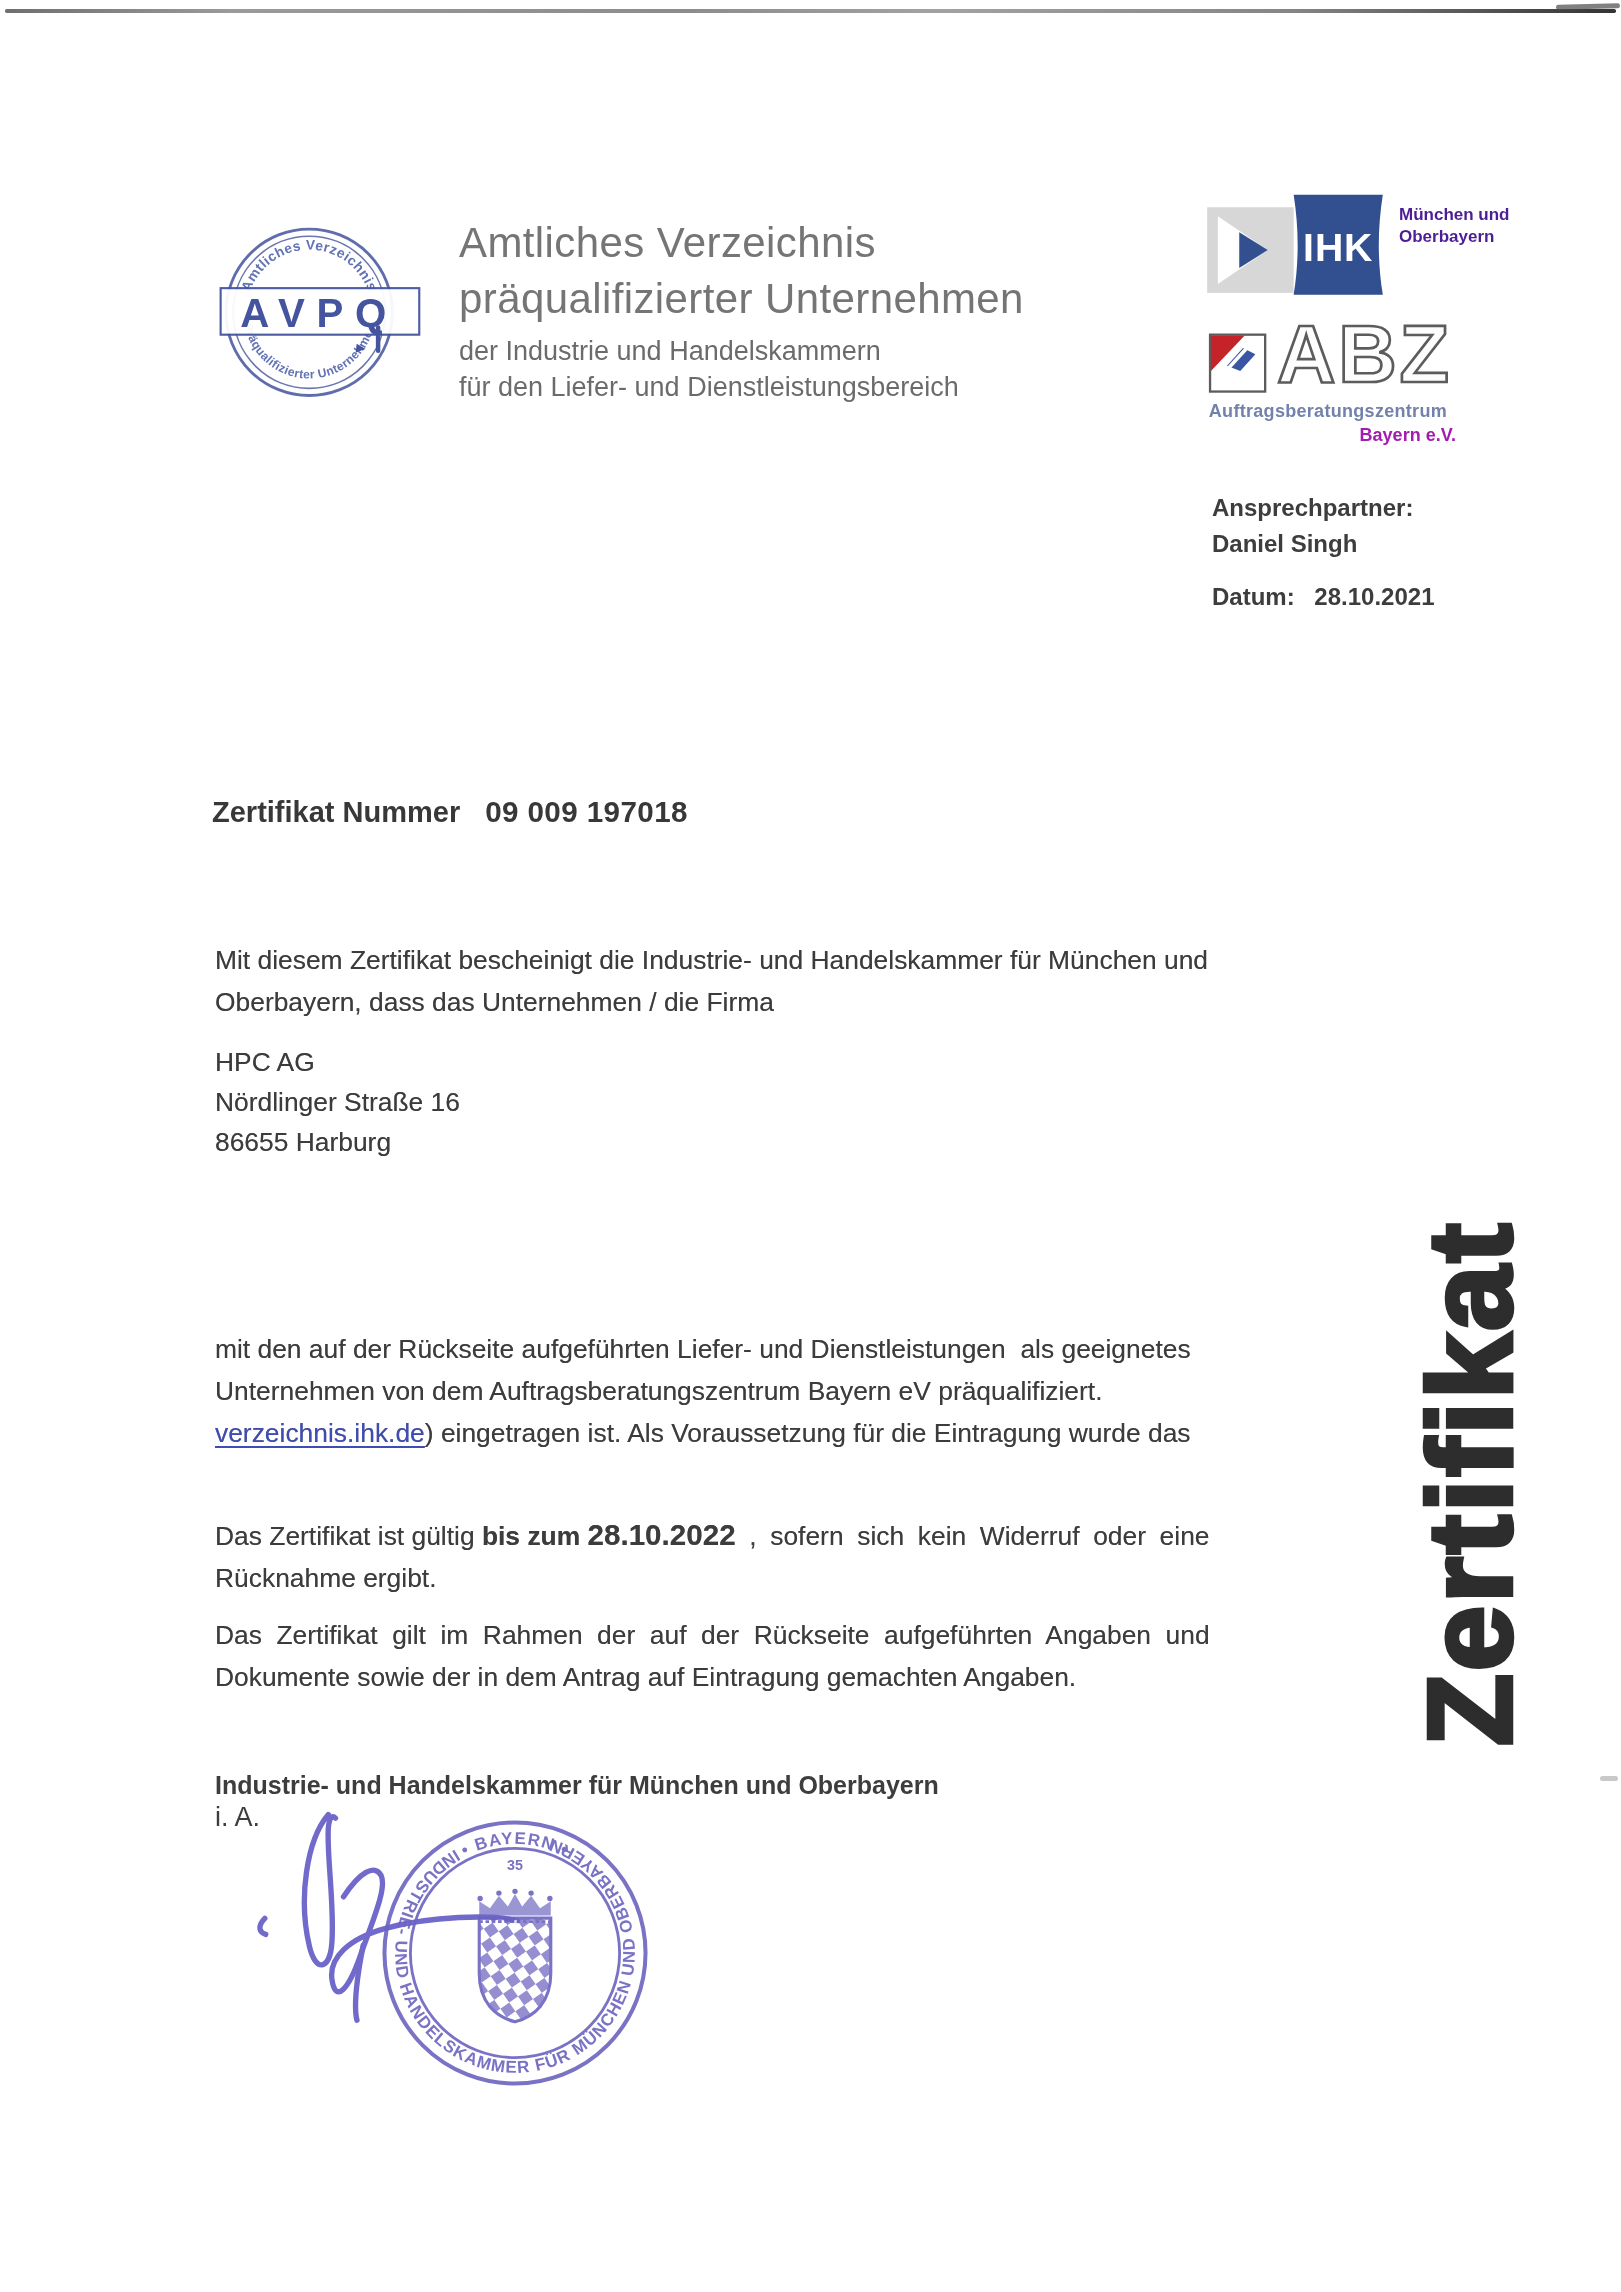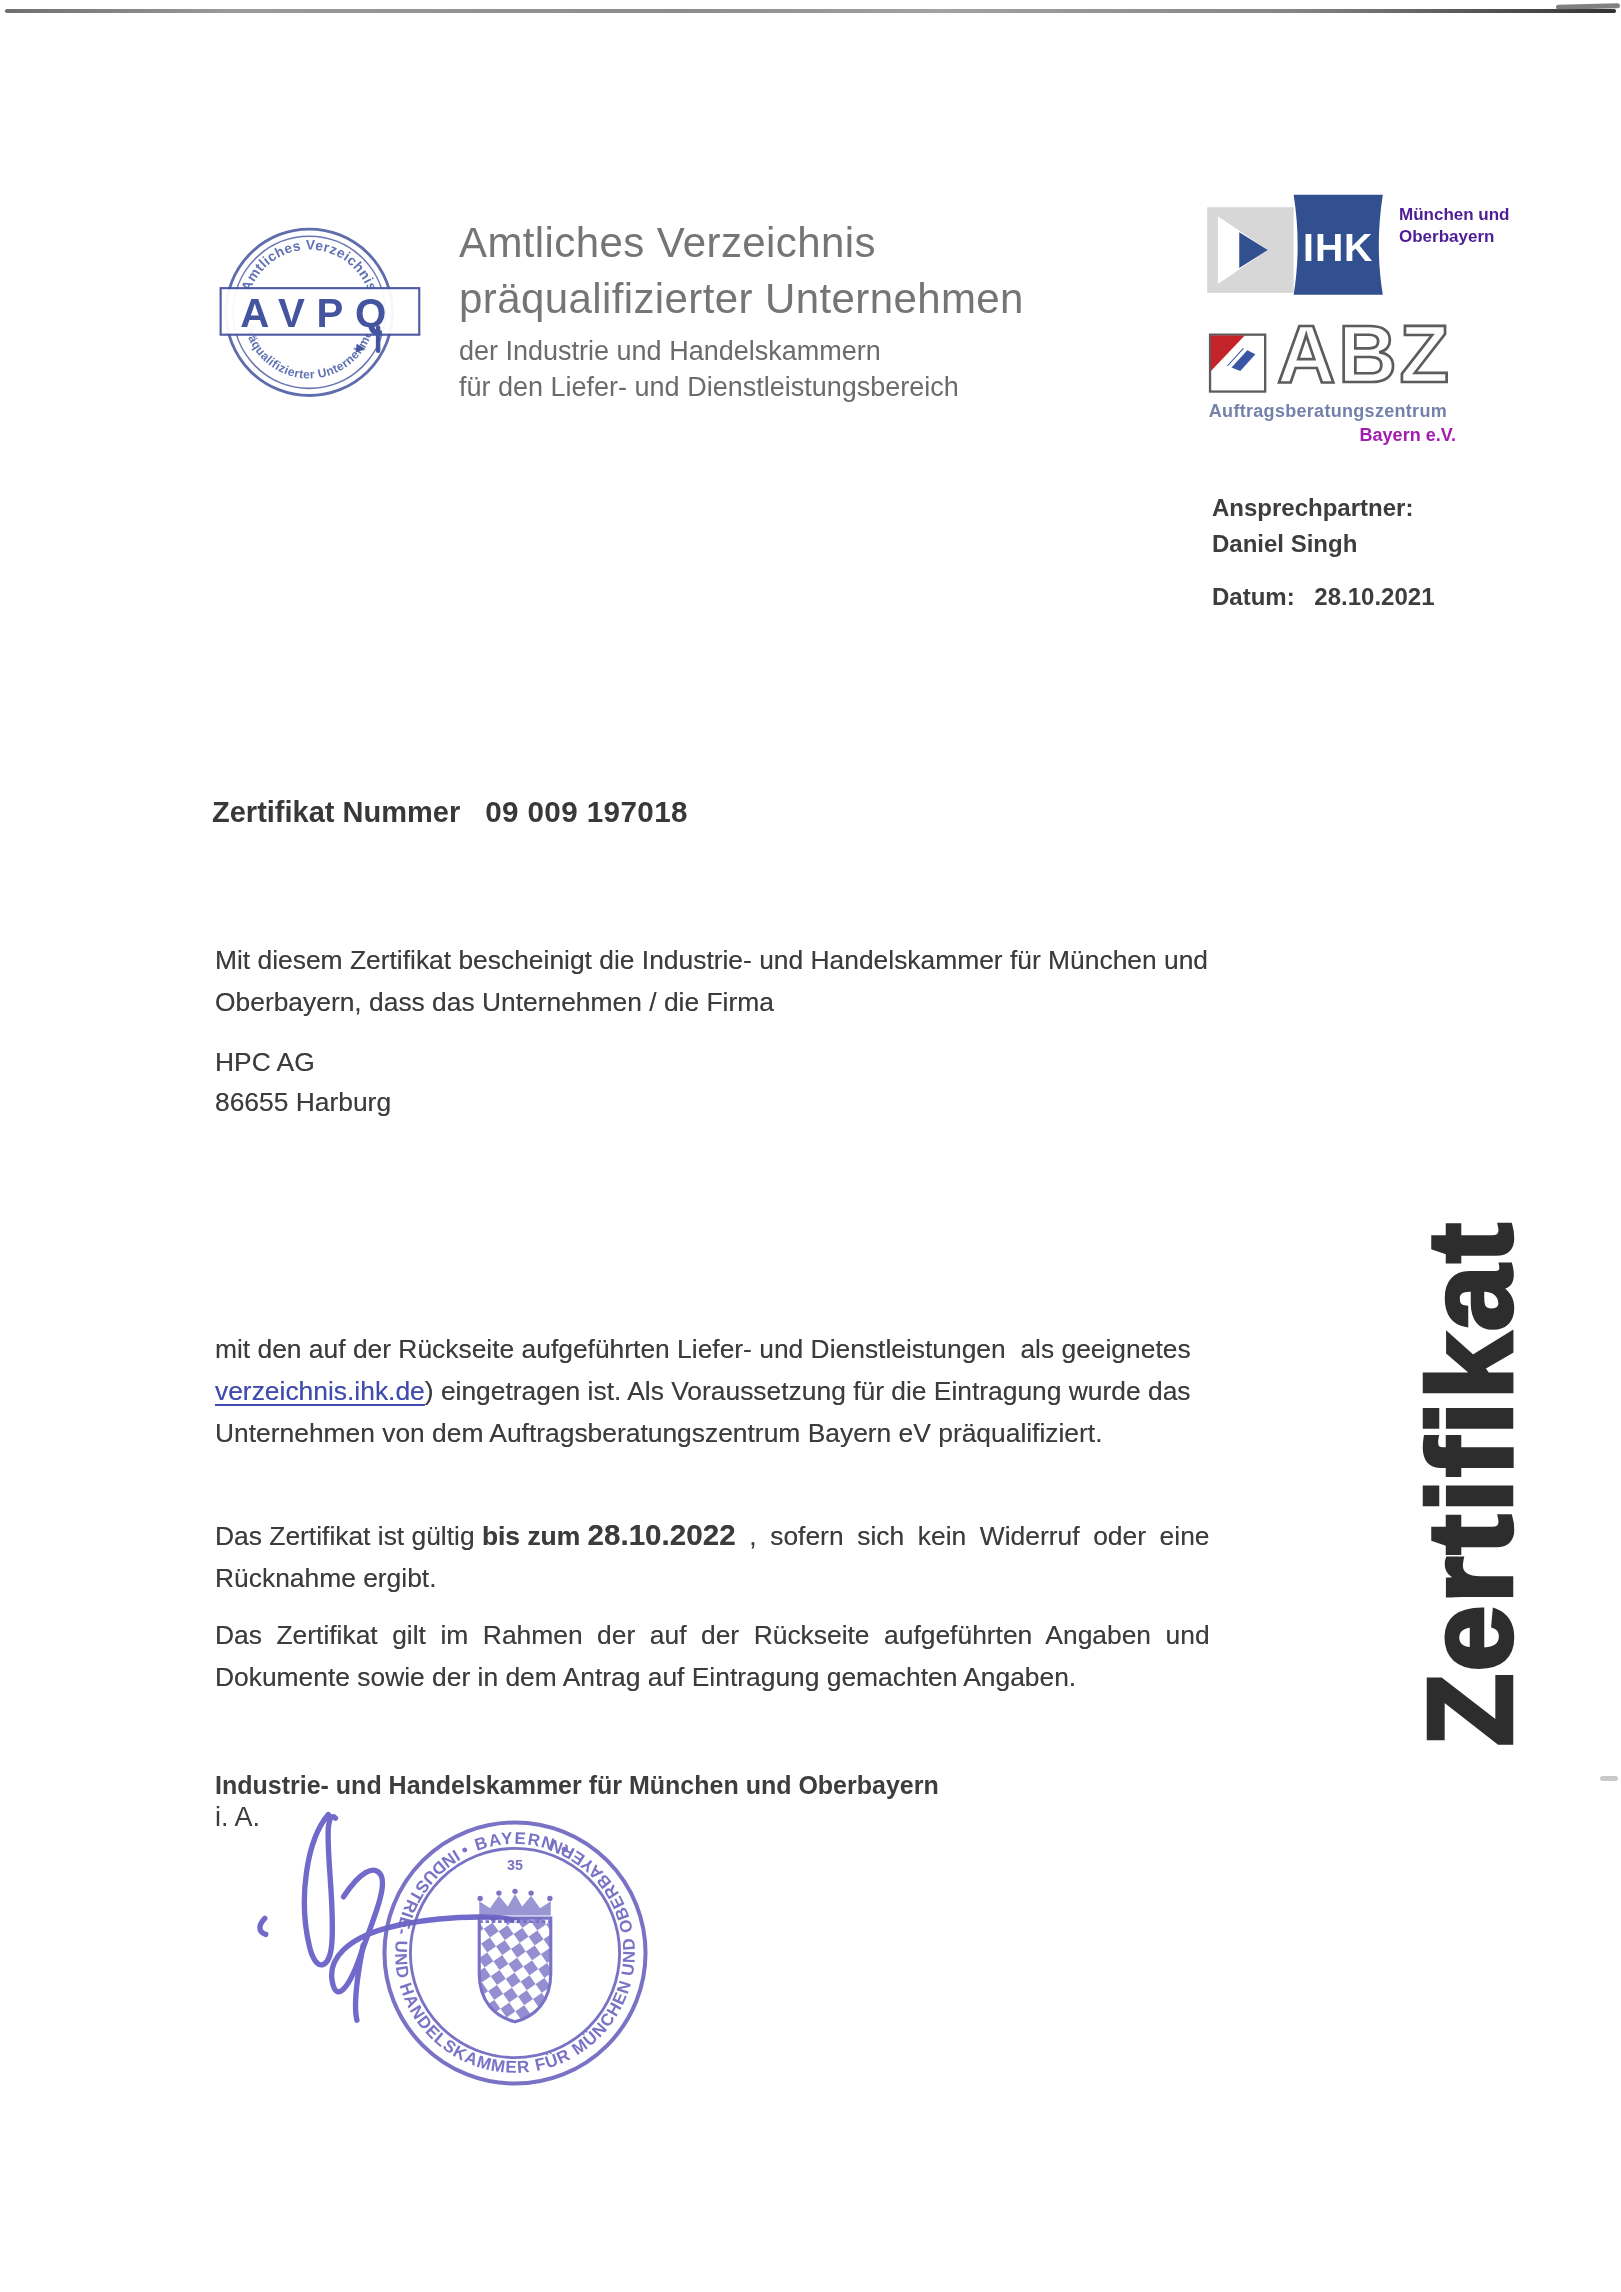--- a/index.html
+++ b/index.html
@@ -135,27 +135,28 @@
     <span class="lbl">Zertifikat Nummer</span><span class="num">09 009 197018</span>
   </div>
 
   <div class="abs para p-intro">
     <div>Mit diesem Zertifikat bescheinigt die Industrie- und Handelskammer für München und</div>
     <div>Oberbayern, dass das Unternehmen / die Firma</div>
   </div>
 
   <div class="abs para p-company">
     <div>HPC AG</div>
+    <div>Nördlinger Straße 16</div>
     <div>86655 Harburg</div>
   </div>
 
   <div class="abs para p-entry">
     <div><span>mit den auf der Rückseite aufgeführten Liefer- und Dienstleistungen  als geeignetes</span></div>
+    <div><span>Unternehmen von dem Auftragsberatungszentrum Bayern eV präqualifiziert.</span></div>
     <div><a class="lnk">verzeichnis.ihk.de</a><span>) eingetragen ist. Als Voraussetzung für die Eintragung wurde das</span></div>
-    <div><span>Unternehmen von dem Auftragsberatungszentrum Bayern eV präqualifiziert.</span></div>
   </div>
 
   <div class="abs para p-valid">
     <div><span>Das Zertifikat ist gültig </span><span class="b">bis zum </span><span class="bd">28.10.2022</span><span class="ws7"> , sofern sich kein Widerruf oder eine</span></div>
     <div><span>Rücknahme ergibt.</span></div>
   </div>
 
   <div class="abs para p-scope">
     <div class="ws8"><span>Das Zertifikat gilt im Rahmen der auf der Rückseite aufgeführten Angaben und</span></div>
     <div><span>Dokumente sowie der in dem Antrag auf Eintragung gemachten Angaben.</span></div>

